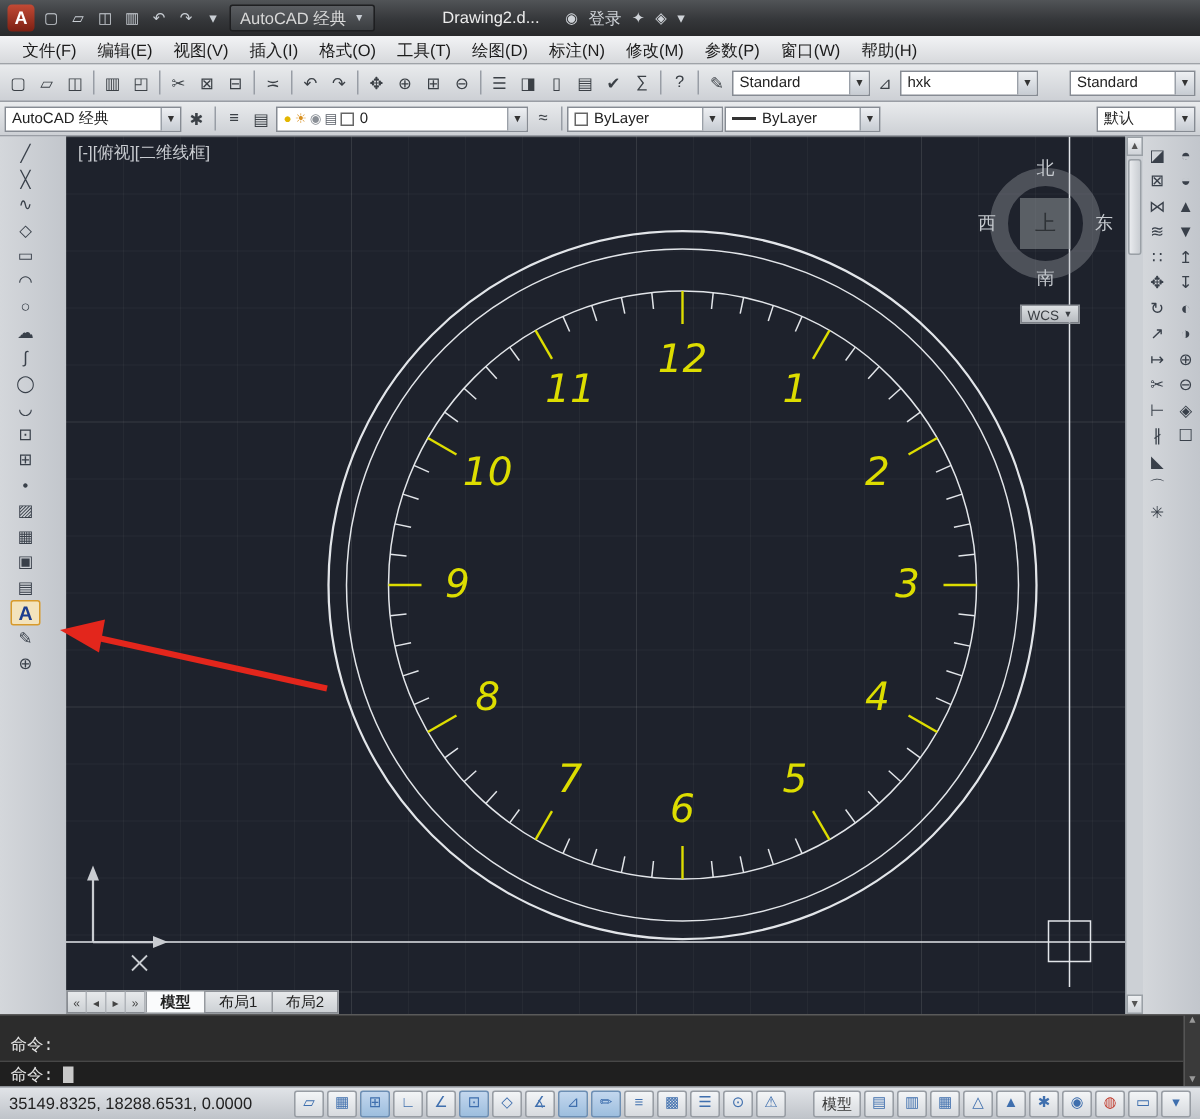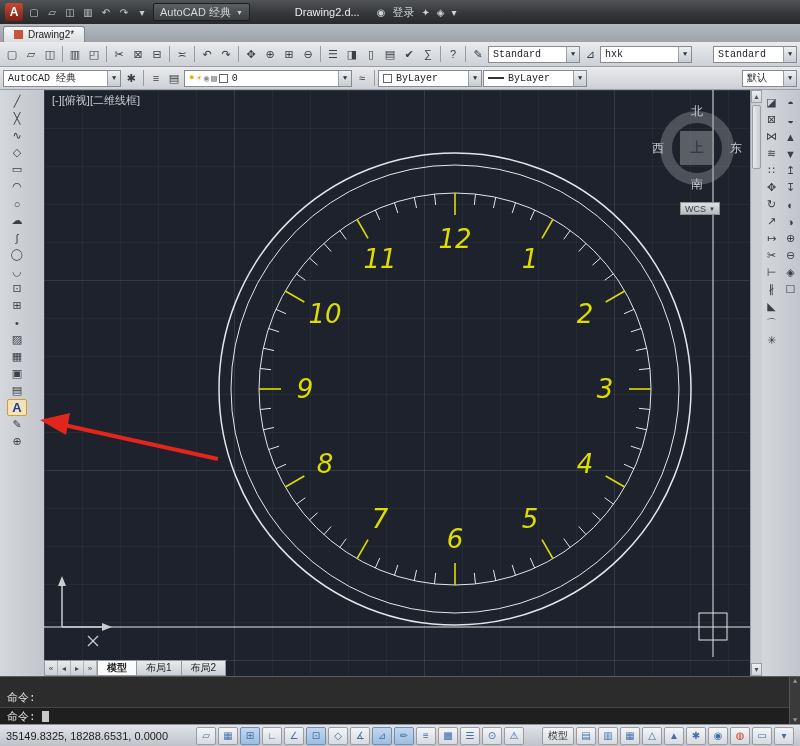--- a/index.html
+++ b/index.html
@@ -42,21 +42,21 @@
 
   
   .toolbar{background:linear-gradient(#e9ebed,#cdd0d5);border-bottom:1px solid #9a9ea5;
            display:flex;align-items:center;padding:0 3px;gap:1px;flex:0 0 auto;}
   .toolbar.row1{height:25px;}
   .toolbar.row2{height:23px;}
   .tb-icon{width:18px;height:18px;display:flex;align-items:center;justify-content:center;
            color:#3b4046;font-size:11px;border:1px solid transparent;border-radius:2px;}
   .tb-sep{width:1px;height:16px;background:#989da5;margin:0 2px;}
   .combo{display:flex;align-items:center;background:#fff;border:1px solid #868b93;height:17px;
-         font-size:10px;color:#222;padding-left:4px;font-family:Liberation Mono, monospace;}
+         font-size:10px;color:#222;padding-left:4px;}
   .combo .val{white-space:nowrap;overflow:hidden;flex:1;}
   .combo .arrow{margin-left:4px;width:13px;height:15px;border-left:1px solid #9aa0a8;
                 background:linear-gradient(#eef0f3,#c7ccd3);display:flex;align-items:center;
                 justify-content:center;font-size:7px;color:#333;flex:0 0 auto;}
   .chip{width:9px;height:9px;border:1px solid #666;background:#fff;margin-right:4px;flex:0 0 auto;}
   .ltline{width:16px;height:2px;background:#333;margin-right:4px;flex:0 0 auto;}
   .lcombo-ic{font-size:9px;margin-right:2px;}
 
   
   .main{flex:1;display:flex;min-height:0;}
@@ -161,27 +161,35 @@
     <div class="doc-title">Drawing2.d...</div>
     <div class="tb-right">
       <span class="ticon">◉</span>
       <span>登录</span>
       <span class="ticon">✦</span>
       <span class="ticon">◈</span>
       <span class="ticon">▾</span>
     </div>
   </div>
 
-
-  <div class="tabrow">
-    <div class="doc-tab">
-      <span class="ticn"></span>
-      <span>Drawing2*</span>
-    </div>
-  </div>
+  <div class="menubar" id="menubar">
+      <span class="menu-item">文件(F)</span>
+      <span class="menu-item">编辑(E)</span>
+      <span class="menu-item">视图(V)</span>
+      <span class="menu-item">插入(I)</span>
+      <span class="menu-item">格式(O)</span>
+      <span class="menu-item">工具(T)</span>
+      <span class="menu-item">绘图(D)</span>
+      <span class="menu-item">标注(N)</span>
+      <span class="menu-item">修改(M)</span>
+      <span class="menu-item">参数(P)</span>
+      <span class="menu-item">窗口(W)</span>
+      <span class="menu-item">帮助(H)</span>
+    </div>
+
 
   <div class="toolbar row1">
     <div id="tb1icons" style="display:flex;align-items:center;gap:1px;">
         <div class="tb-icon">▢</div>
         <div class="tb-icon">▱</div>
         <div class="tb-icon">◫</div>
         <span class="tb-sep"></span>
         <div class="tb-icon">▥</div>
         <div class="tb-icon">◰</div>
         <span class="tb-sep"></span>
@@ -252,21 +260,21 @@
     <div class="combo" style="width:104px;">
       <span class="chip"></span>
       <span class="val">ByLayer</span>
       <span class="arrow">▼</span>
     </div>
     <div class="combo" style="width:104px;">
       <span class="ltline"></span>
       <span class="val">ByLayer</span>
       <span class="arrow">▼</span>
     </div>
-    <div class="combo" style="width:55px;margin-left:auto;">
+    <div class="combo" style="width:66px;margin-left:auto;">
       <span class="val">默认</span>
       <span class="arrow">▼</span>
     </div>
   </div>
 
   <div class="main">
     <div class="leftdock" id="leftdock">
         <div class="dock-icon">╱</div>
         <div class="dock-icon">╳</div>
         <div class="dock-icon">∿</div>

